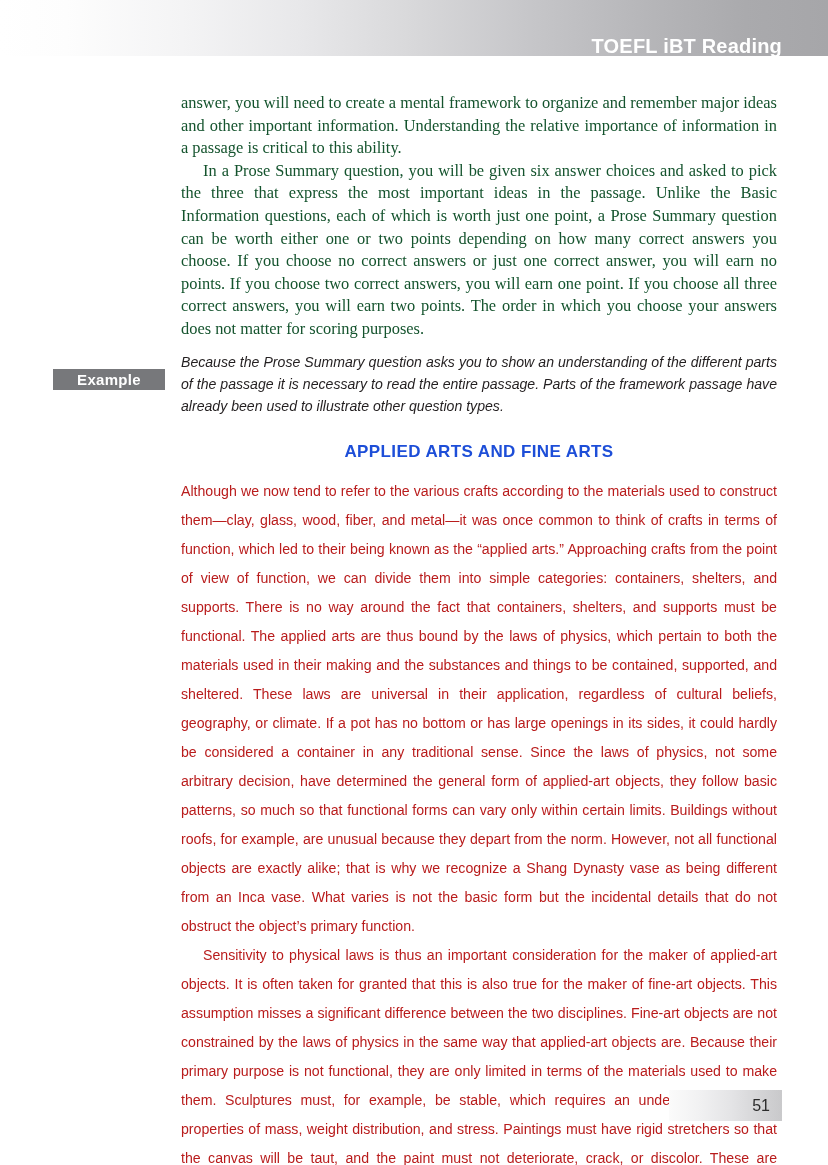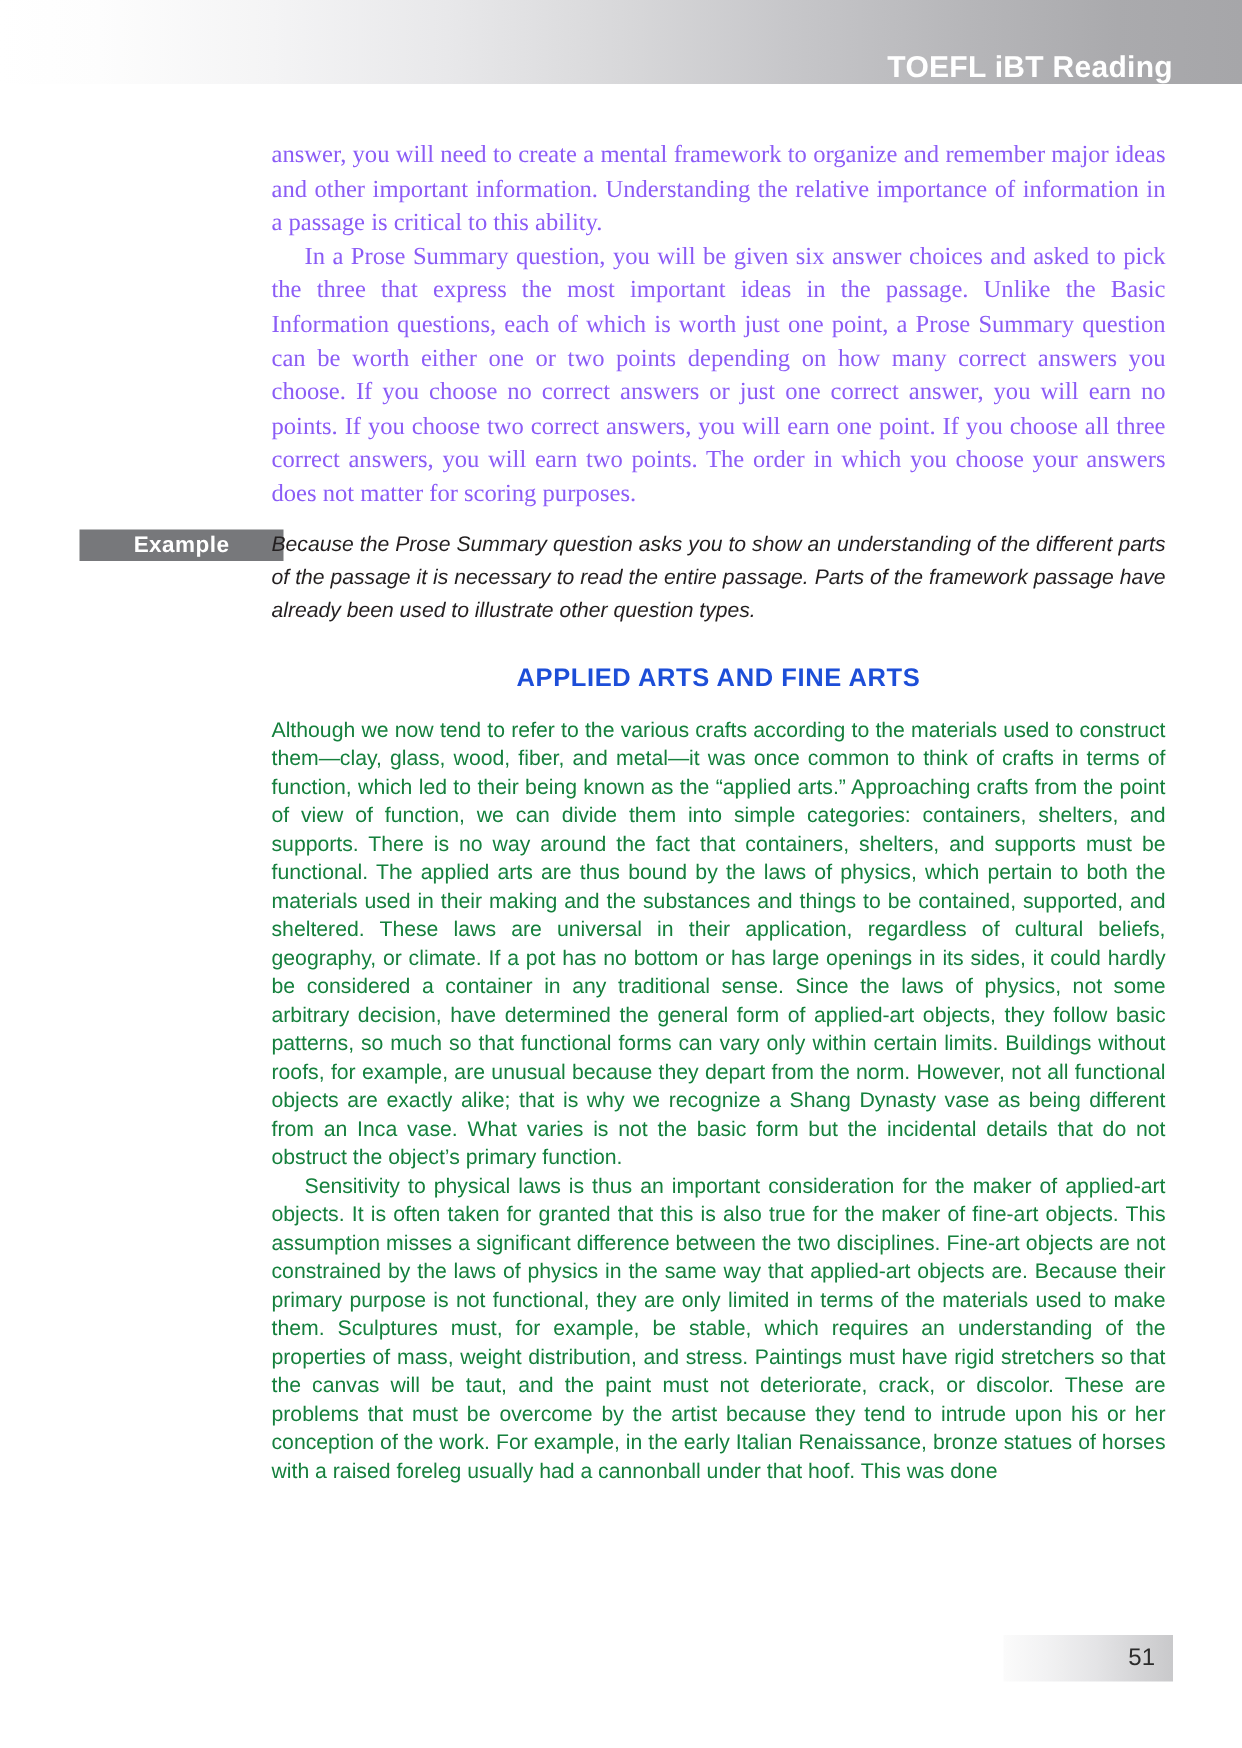--- a/index.html
+++ b/index.html
@@ -55,40 +55,40 @@
     width: 596px;
   }
 
   
   .serif-para {
     font-family: "Liberation Serif", "DejaVu Serif", serif;
     font-size: 16.4px;
     line-height: 22.6px;
     text-align: justify;
     margin: 0;
-    color: #8b5cf6;
+    color: #14532d;
     hyphens: none;
   }
   .serif-para.indent {
     text-indent: 22px;
     font-family: Liberation Serif, serif;
   }
 
   
   .example-row {
     position: absolute;
     left: 0;
     top: 353px;
     width: 828px;
   }
   .example-tag {
     position: absolute;
     left: 53px;
-    top: 0px;
-    width: 136px;
+    top: 16px;
+    width: 112px;
     height: 21px;
     background: #77787b;
     color: #ffffff;
     font-size: 15px;
     font-weight: bold;
     line-height: 21px;
     text-align: center;
     letter-spacing: 0.3px;
   }
   .example-text {
@@ -119,24 +119,24 @@
 
   
   .passage {
     position: absolute;
     left: 181px;
     top: 477px;
     width: 596px;
   }
   .body-para {
     font-size: 14.15px;
-    line-height: 19px;
+    line-height: 29px;
     text-align: justify;
     margin: 0;
-    color: #15803d;
+    color: #b91c1c;
   }
   .body-para.indent {
     text-indent: 22px;
   }
 
   
   .page-box {
     position: absolute;
     left: 669px;
     top: 1090px;

